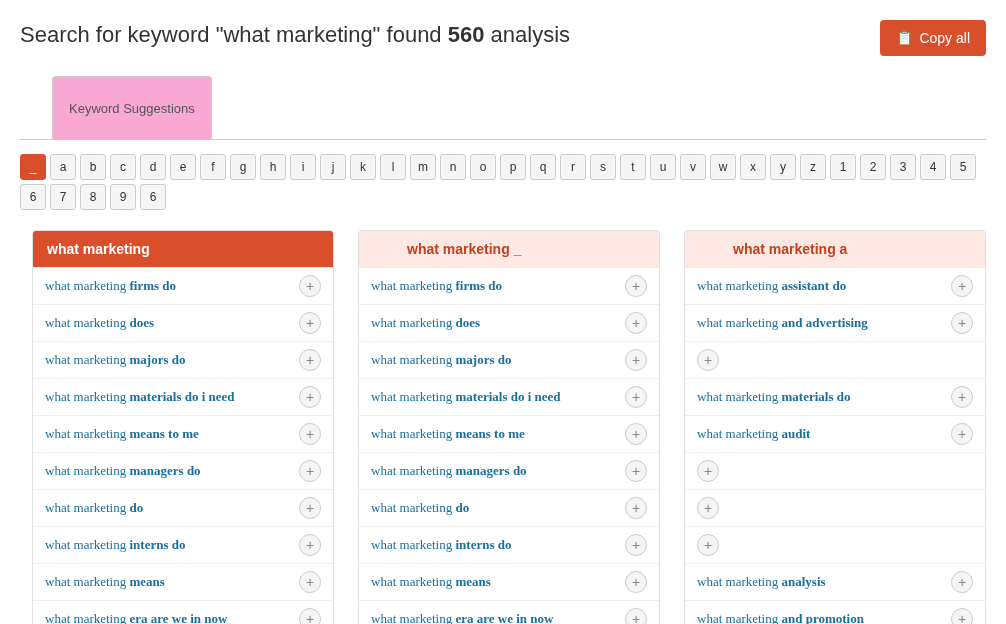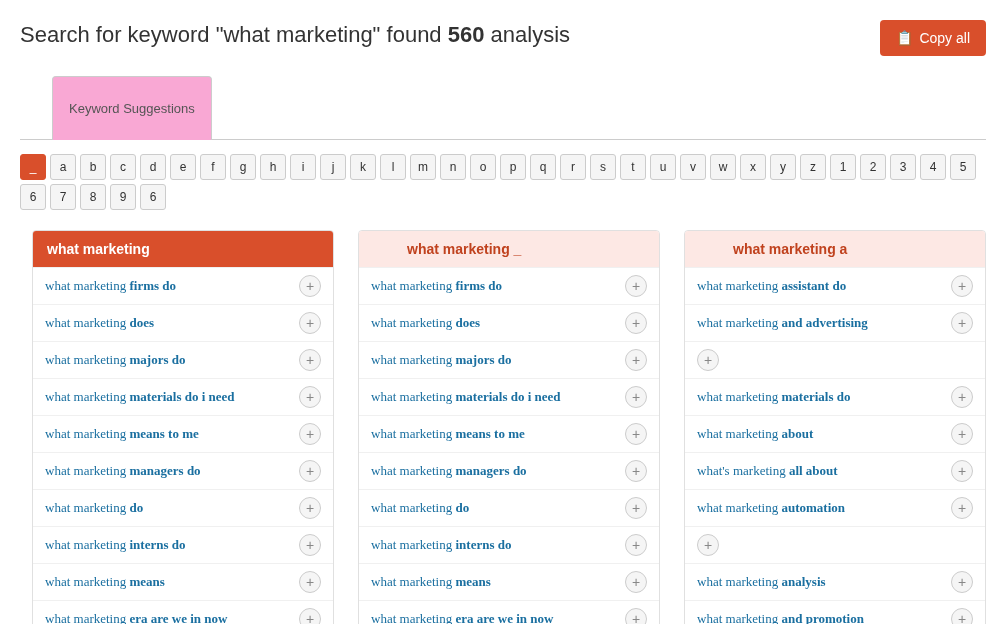--- a/index.html
+++ b/index.html
@@ -190,29 +190,27 @@
           <button class="add-btn">+</button>
         </li>
         <li class="keyword-item">
           <button class="add-btn">+</button>
         </li>
         <li class="keyword-item">
           <span class="keyword-text">what marketing <strong class="suffix">materials do</strong></span>
           <button class="add-btn">+</button>
         </li>
         <li class="keyword-item">
-          <span class="keyword-text">what marketing <strong class="suffix">about</strong></span>
-          <button class="add-btn">+</button>
-        </li>
-        <li class="keyword-item">
-          <span class="keyword-text">what's marketing <strong class="suffix">all about</strong></span>
-          <button class="add-btn">+</button>
-        </li>
-        <li class="keyword-item">
-          <span class="keyword-text">what marketing <strong class="suffix">automation</strong></span>
+          <span class="keyword-text">what marketing <strong class="suffix">audit</strong></span>
+          <button class="add-btn">+</button>
+        </li>
+        <li class="keyword-item">
+          <button class="add-btn">+</button>
+        </li>
+        <li class="keyword-item">
           <button class="add-btn">+</button>
         </li>
         <li class="keyword-item">
           <button class="add-btn">+</button>
         </li>
         <li class="keyword-item">
           <span class="keyword-text">what marketing <strong class="suffix">analysis</strong></span>
           <button class="add-btn">+</button>
         </li>
         <li class="keyword-item">

